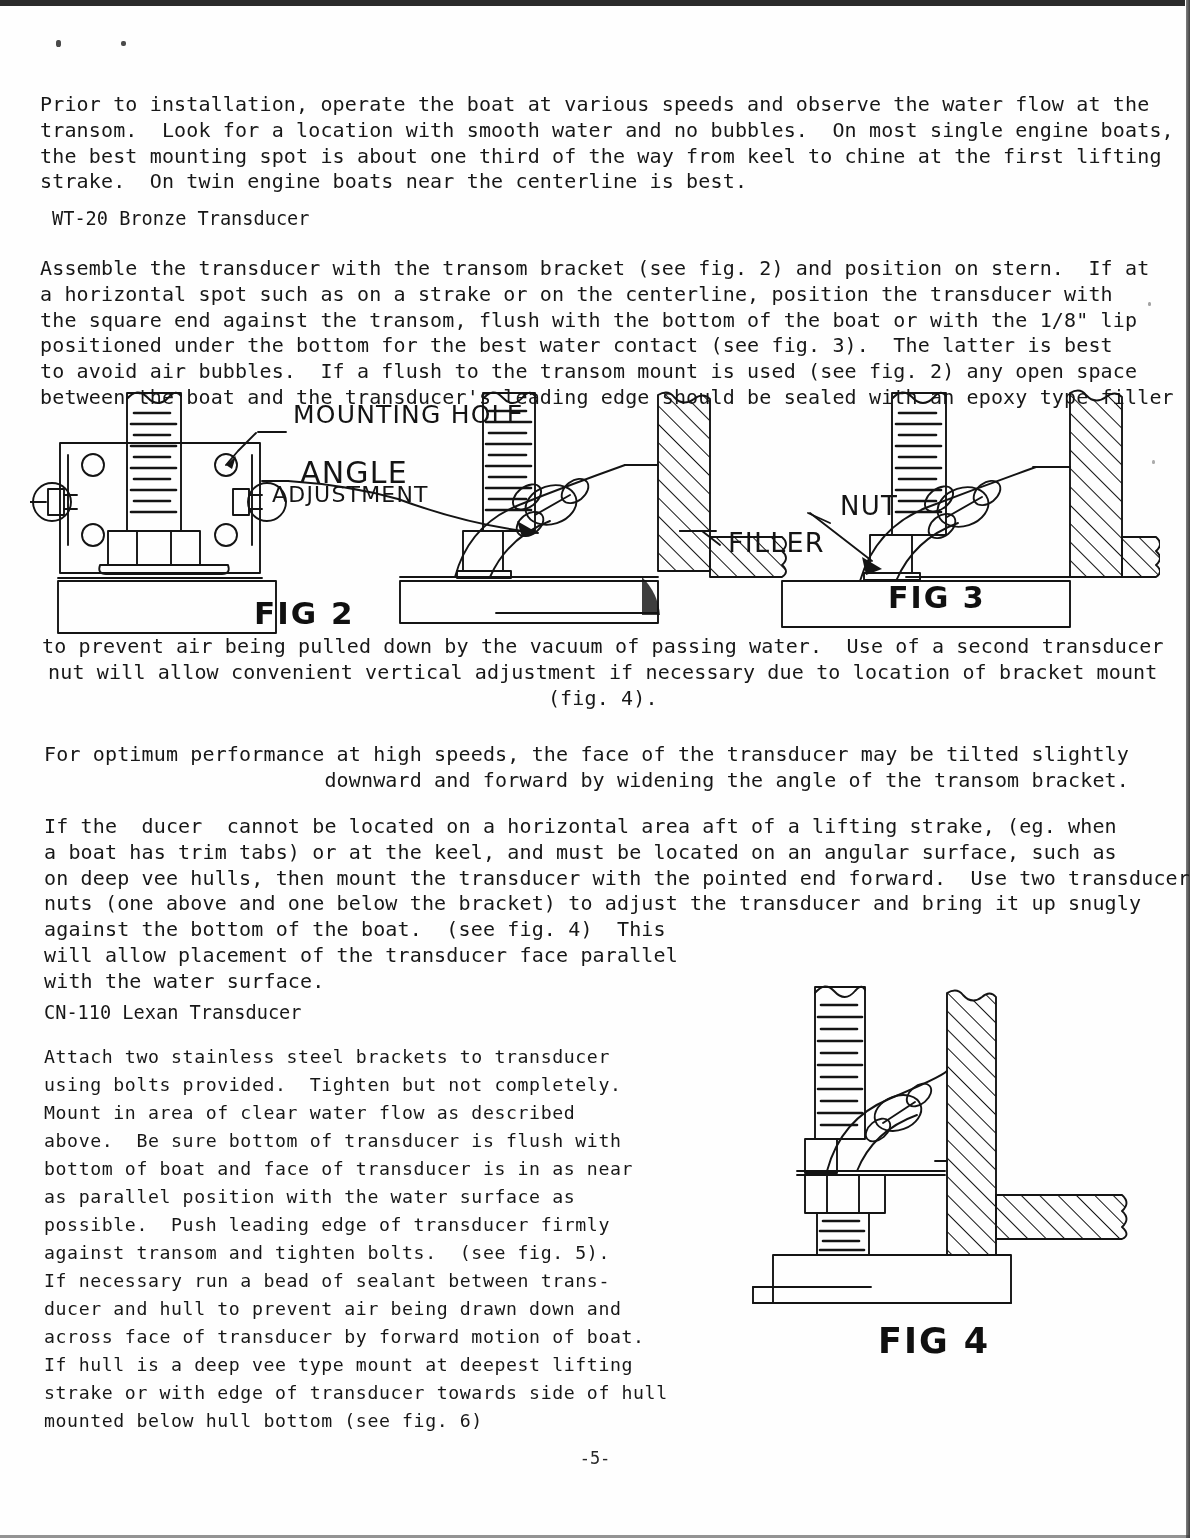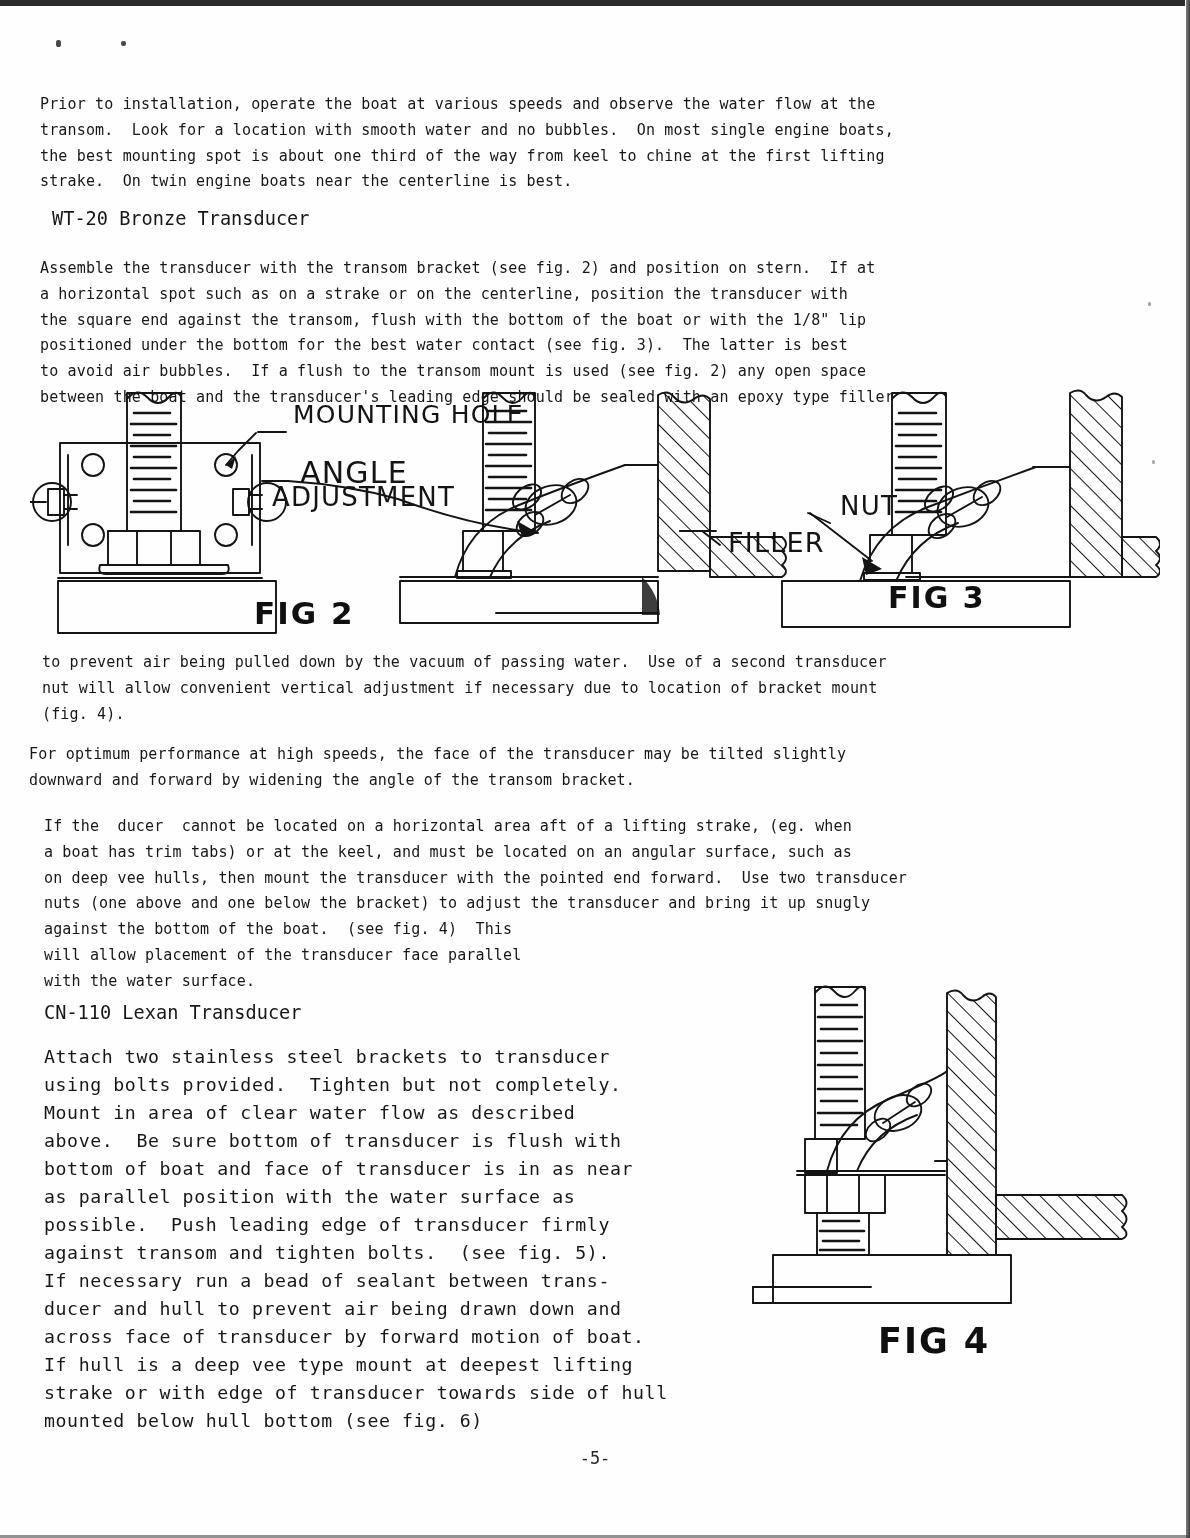--- a/index.html
+++ b/index.html
@@ -41,21 +41,21 @@
     position: absolute;
     background: #4a4a4a;
     border-radius: 40%;
   }
 
   
   .para {
     position: absolute;
     white-space: pre;
     font-family: "DejaVu Sans Mono", "Liberation Mono", monospace;
-    font-size: 15px;
+    font-size: 20px;
     line-height: 25.8px;
     letter-spacing: 0.15px;
     color: #171717;
   }
   .para.narrow {
     font-size: 18.2px;
     line-height: 28px;
     letter-spacing: 0.6px;
   }
   .heading {
@@ -267,35 +267,35 @@
       <path d="M780 128 l62 48"></path>
       <polygon points="852,184 832,172 836,190" fill="#141414" stroke="none"></polygon>
 
     </svg>
   </div>
 
   <div class="handlabel" style="left:293px; top:400px; font-size:25px;">MOUNTING HOLE</div>
 
   <div class="handlabel" style="left:300px; top:455px; font-size:30px;">ANGLE</div>
 
-  <div class="handlabel" style="left:272px; top:482px; font-size:26px;">ADJUSTMENT</div>
+  <div class="handlabel" style="left:272px; top:482px; font-size:22px;">ADJUSTMENT</div>
 
   <div class="handlabel" style="left:728px; top:527px; font-size:27px;">FILLER</div>
 
   <div class="handlabel" style="left:840px; top:491px; font-size:26px;">NUT</div>
 
   <div class="figcaption" style="left:254px; top:595px; font-size:31px;">FIG 2</div>
 
   <div class="figcaption" style="left:888px; top:580px; font-size:30px;">FIG 3</div>
 
-  <div class="para" style="left:42px; top:650px;">to prevent air being pulled down by the vacuum of passing water.  Use of a second transducer
+  <div class="para" style="left:42px; top:634px;text-align:center;">to prevent air being pulled down by the vacuum of passing water.  Use of a second transducer
 nut will allow convenient vertical adjustment if necessary due to location of bracket mount
 (fig. 4).</div>
 
-  <div class="para" style="left:29px; top:742px;">For optimum performance at high speeds, the face of the transducer may be tilted slightly
+  <div class="para" style="left:44px; top:742px;text-align:right;">For optimum performance at high speeds, the face of the transducer may be tilted slightly
 downward and forward by widening the angle of the transom bracket.</div>
 
   <div class="para" style="left:44px; top:814px;">If the  ducer  cannot be located on a horizontal area aft of a lifting strake, (eg. when
 a boat has trim tabs) or at the keel, and must be located on an angular surface, such as
 on deep vee hulls, then mount the transducer with the pointed end forward.  Use two transducer
 nuts (one above and one below the bracket) to adjust the transducer and bring it up snugly
 against the bottom of the boat.  (see fig. 4)  This
 will allow placement of the transducer face parallel
 with the water surface.</div>
 

